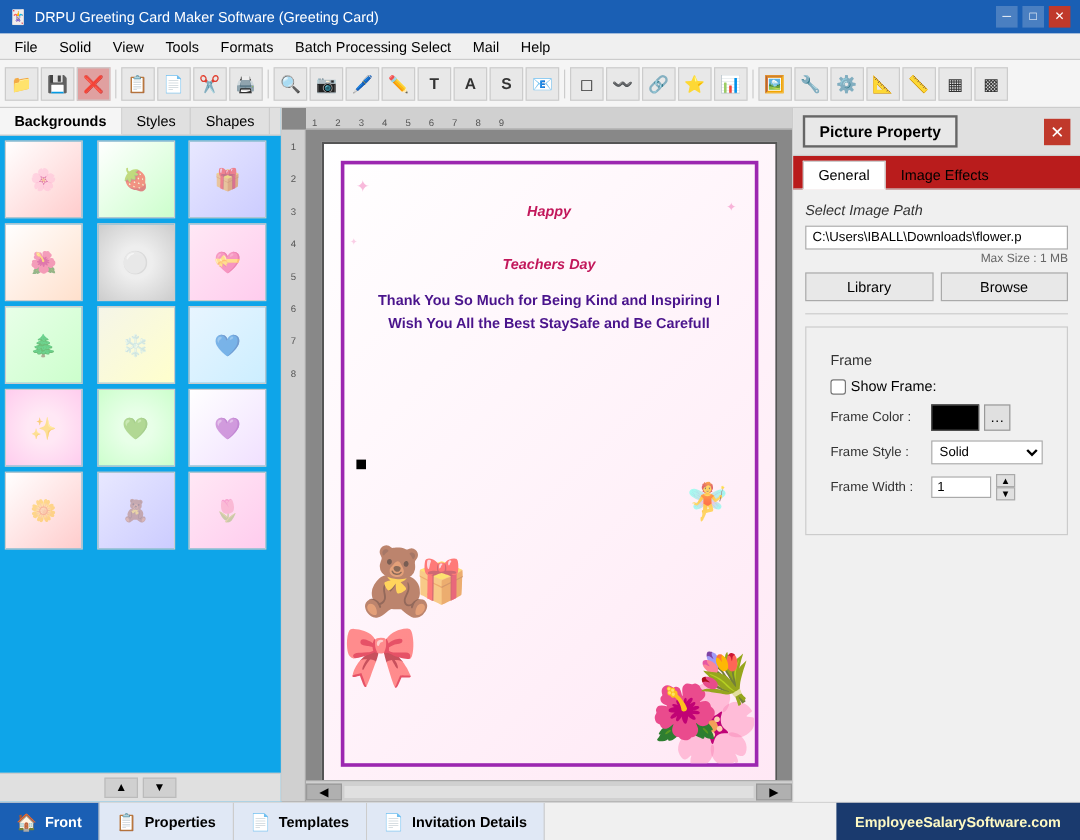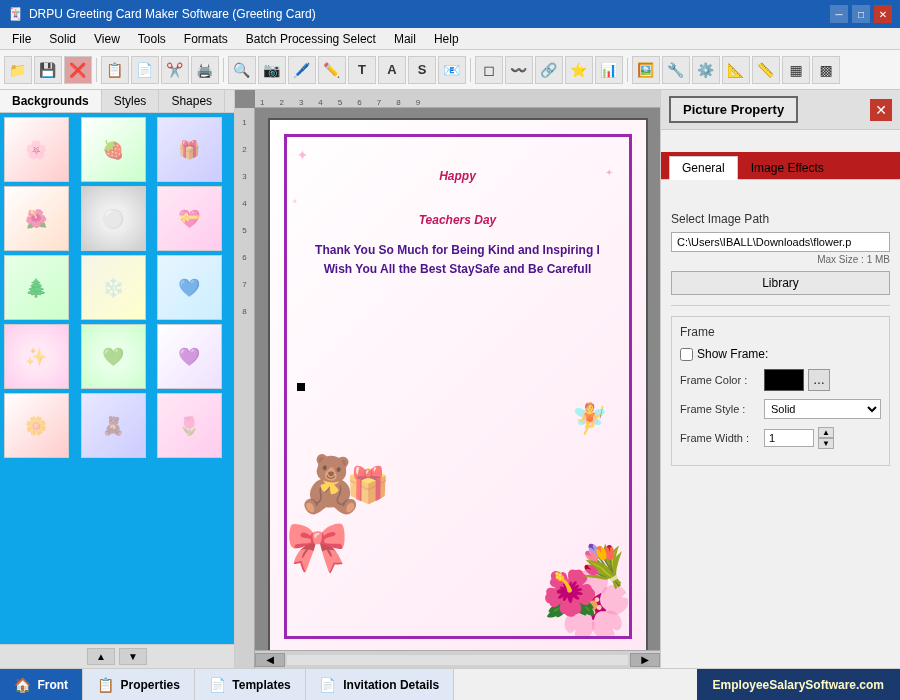--- a/index.html
+++ b/index.html
@@ -129,21 +129,20 @@
       top: 50%; left: 10px; transform: translateY(-50%);
     }
 
     
     .right-panel {
       width: 240px;
       background: #f0f0f0;
       border-left: 1px solid #ccc;
       display: flex;
       flex-direction: column;
-      gap: 22px;
     }
     .prop-header {
       display: flex; align-items: center; justify-content: space-between;
       padding: 6px 8px; background: #e0e0e0; border-bottom: 1px solid #ccc;
     }
     .prop-title-box {
       border: 2px solid #666; padding: 4px 12px; background: #e8e8e8;
       font-weight: bold; font-size: 13px;
     }
     .close-btn-red {
@@ -157,33 +156,33 @@
     }
     .prop-tab {
       padding: 4px 12px; cursor: pointer; border: 1px solid transparent;
       border-bottom: none; font-size: 12px;
     }
     .prop-tab.active {
       background: white; border-color: #ccc; border-bottom: 1px solid white;
       margin-bottom: -1px; z-index: 1;
     }
     .prop-content { padding: 10px; flex: 1; overflow-y: auto; }
-    .prop-section-label { font-size: 12px; margin-bottom: 6px; color: #333; }
+    .prop-section-label { font-size: 12px; margin-bottom: 6px; color: #333; font-style: italic; }
     .prop-input {
       width: 100%; border: 1px solid #aaa; padding: 3px 5px;
       font-size: 11px; background: white;
     }
     .prop-note { font-size: 10px; color: #666; text-align: right; margin-top: 2px; }
     .prop-btn-row { display: flex; gap: 6px; margin-top: 6px; }
     .prop-btn {
       flex: 1; padding: 4px; border: 1px solid #aaa; background: #e8e8e8;
       cursor: pointer; font-size: 12px; text-align: center;
     }
     .prop-separator { height: 1px; background: #ccc; margin: 10px 0; }
-    .frame-section { border: 1px solid #ccc; padding: 8px; margin-top: 6px; }
+    .frame-section { border: 1px solid #ccc; padding: 20px; margin-top: 6px; }
     .frame-title { font-size: 12px; color: #333; margin-bottom: 8px; }
     .checkbox-row { display: flex; align-items: center; gap: 4px; margin-bottom: 8px; }
     .prop-row { display: flex; align-items: center; margin-bottom: 8px; gap: 4px; }
     .prop-row-label { width: 80px; font-size: 11px; color: #333; }
     .color-swatch { width: 40px; height: 22px; background: #000; border: 1px solid #555; cursor: pointer; }
     .color-pick-btn { width: 22px; height: 22px; background: #e0e0e0; border: 1px solid #999; cursor: pointer; display: flex; align-items: center; justify-content: center; }
     .style-select { flex: 1; border: 1px solid #aaa; padding: 2px; font-size: 11px; background: white; }
     .width-input { width: 50px; border: 1px solid #aaa; padding: 2px 4px; font-size: 11px; }
     .spinner { display: flex; flex-direction: column; }
     .spinner-btn { width: 16px; height: 11px; background: #e0e0e0; border: 1px solid #aaa; font-size: 8px; cursor: pointer; display: flex; align-items: center; justify-content: center; }
@@ -412,20 +411,21 @@
     <div class="prop-tabs">
       <div class="prop-tab active">General</div>
       <div class="prop-tab">Image Effects</div>
     </div>
     <div class="prop-content">
       <div class="prop-section-label">Select Image Path</div>
       <input class="prop-input" type="text" value="C:\Users\IBALL\Downloads\flower.p" style="">
       <div class="prop-note">Max Size : 1 MB</div>
       <div class="prop-btn-row">
         <button class="prop-btn">Library</button>
+        <button class="prop-btn">Browse</button>
       </div>
 
       <div class="prop-separator"></div>
 
       <div class="frame-section">
         <div class="frame-title">Frame</div>
         <div class="checkbox-row">
           <input type="checkbox" style="">
           <label>Show Frame:</label>
         </div>

